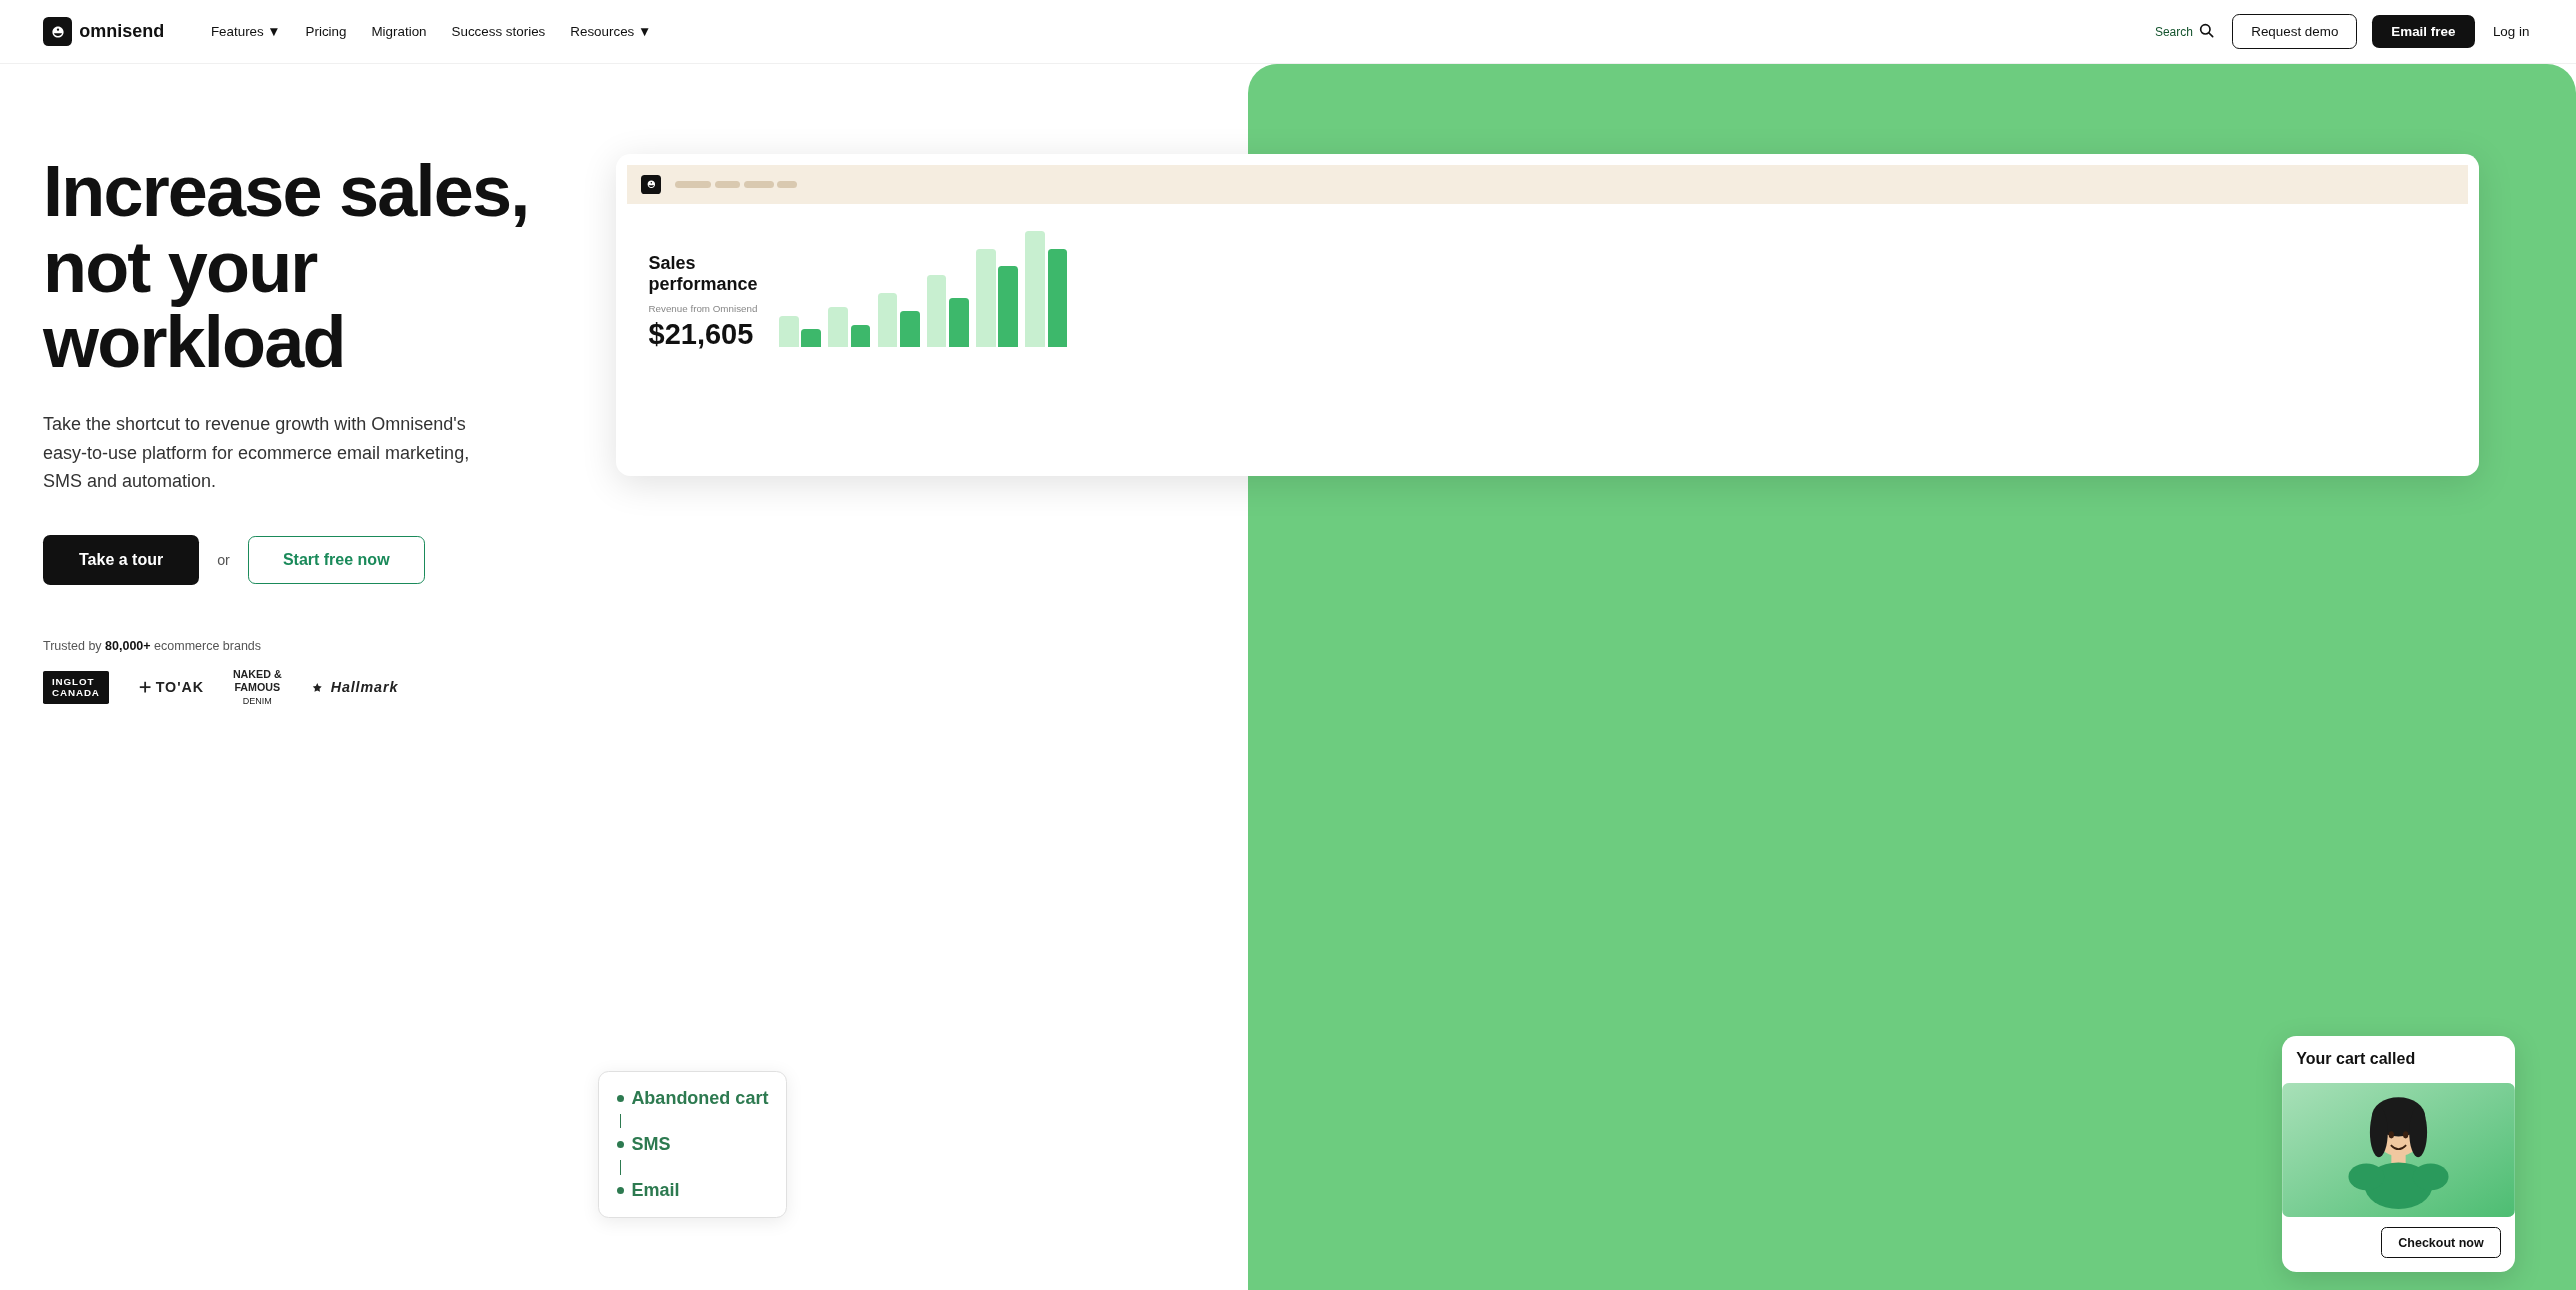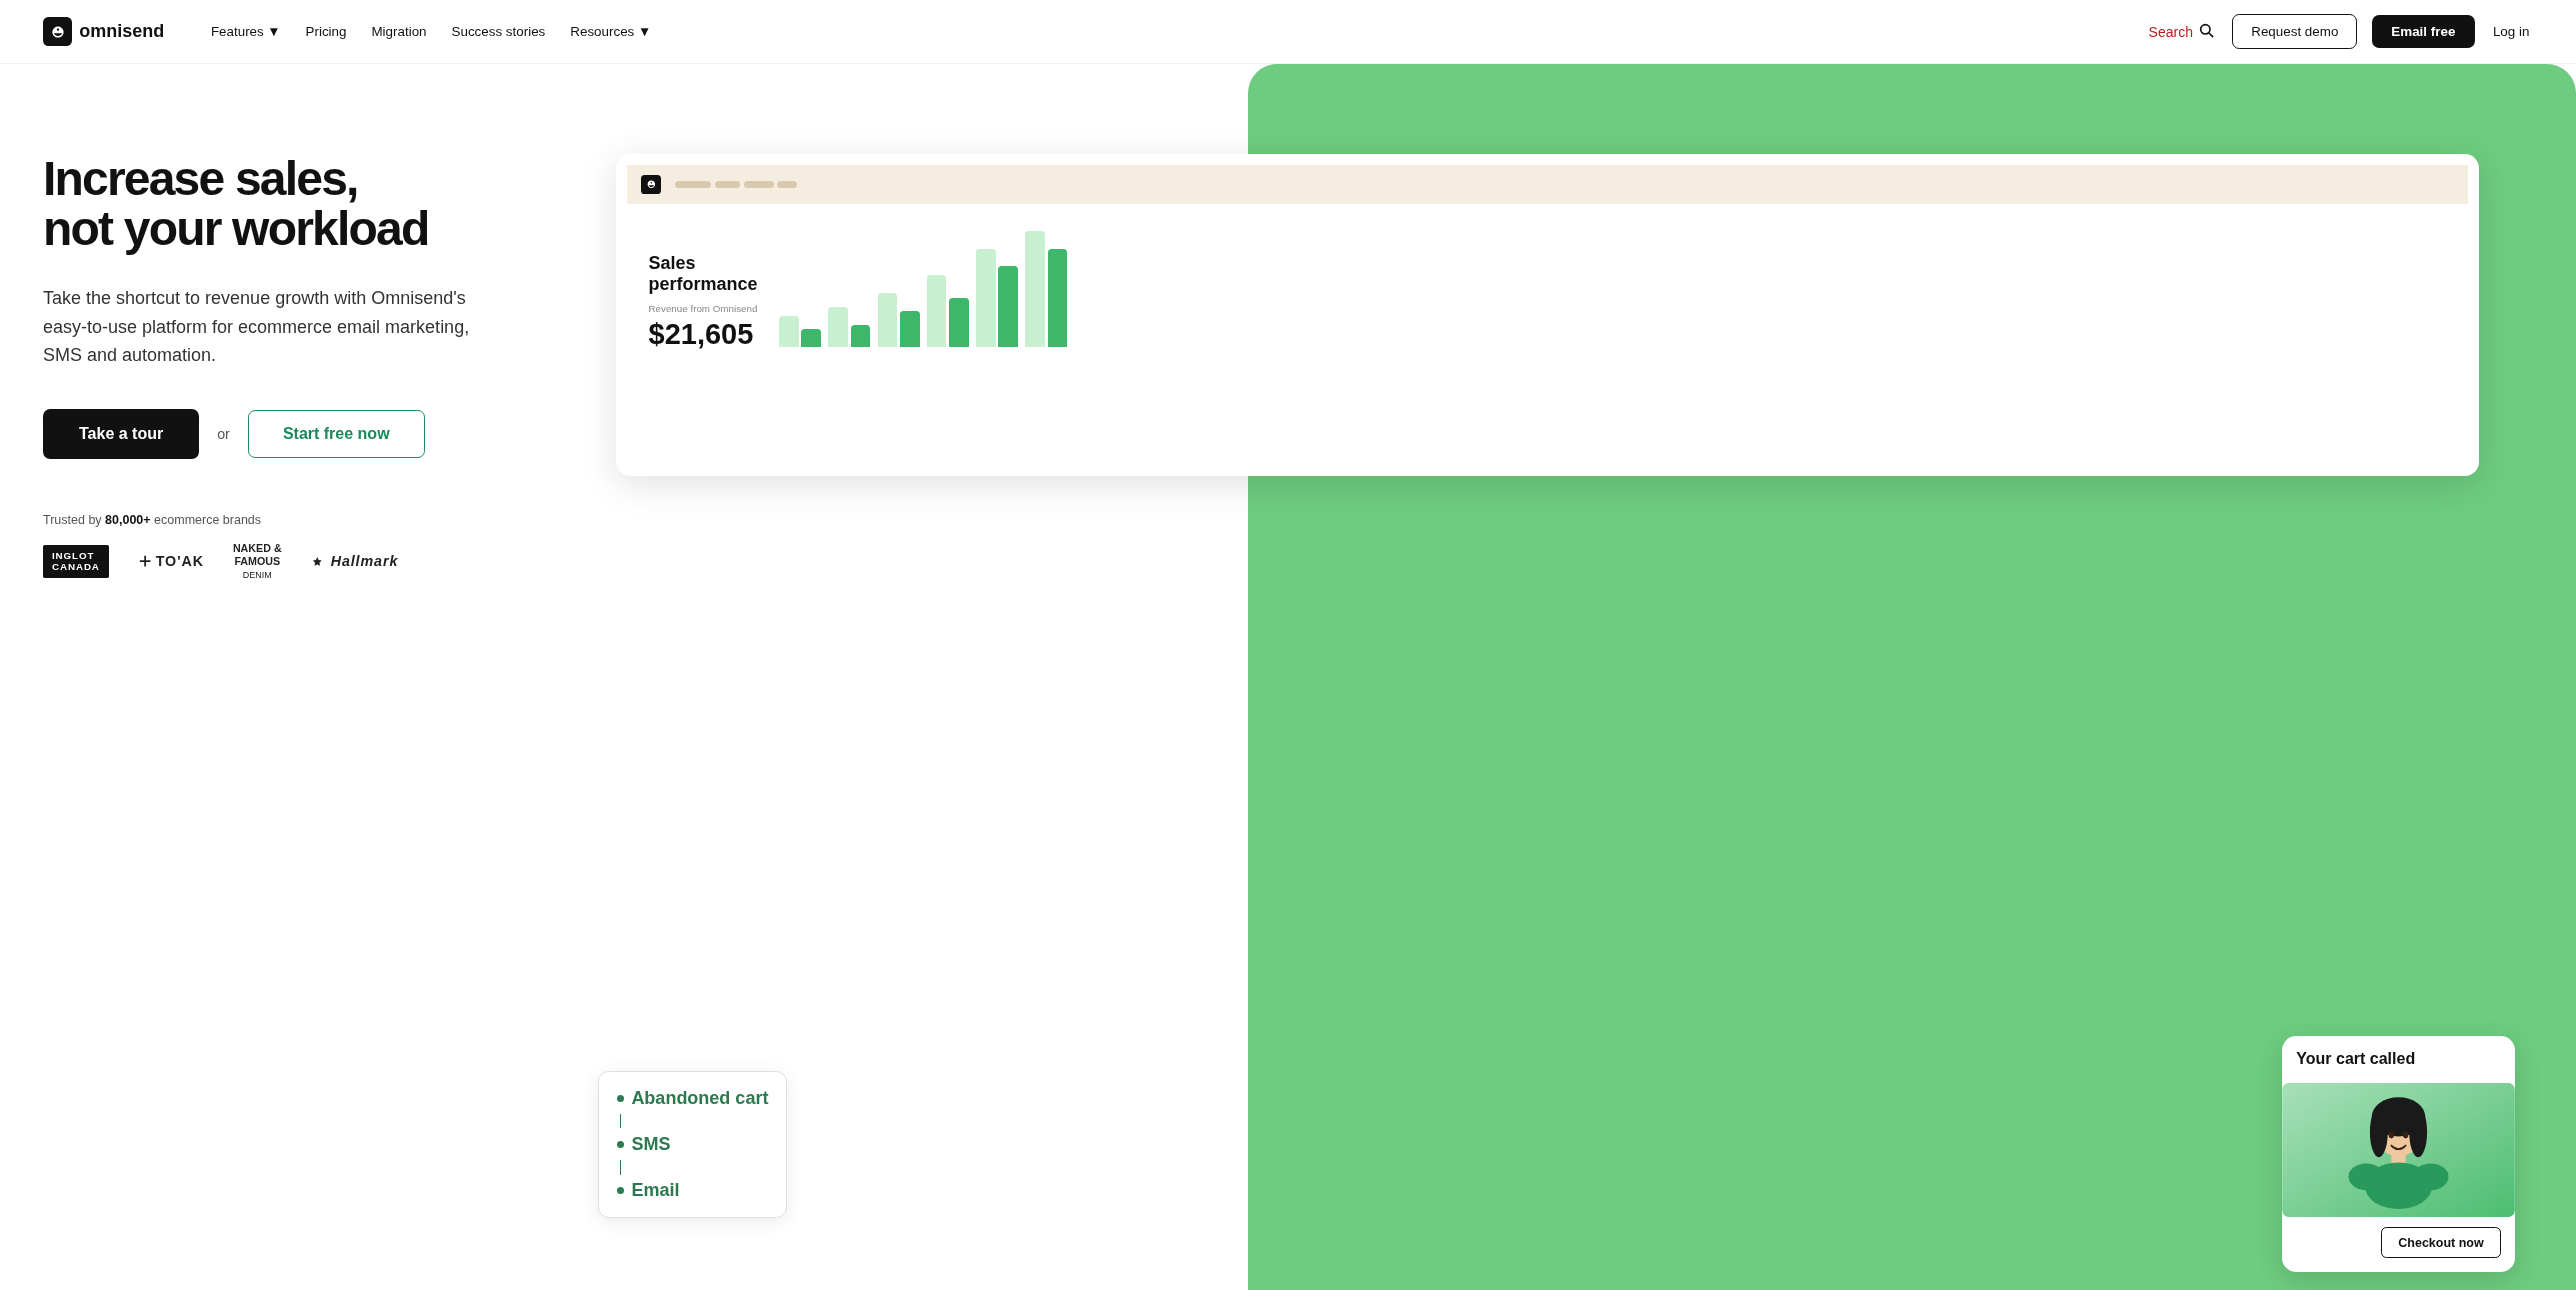--- a/index.html
+++ b/index.html
@@ -72,23 +72,23 @@
     }
     .nav-right {
       display: flex;
       align-items: center;
       gap: 14.3px;
     }
     .search-btn {
       display: flex;
       align-items: center;
       gap: 5.4px;
-      font-size: 14px;
+      font-size: 12px;
       font-weight: 500;
-      color: #b91c1c;
+      color: #14532d;
       cursor: pointer;
       background: none;
       border: none;
       padding: 7.2px 3.6px;
     }
     .btn-outline {
       padding: 9px 18px;
       border: 1.3px solid #111;
       border-radius: 7.2px;
       background: #fff;
@@ -129,21 +129,21 @@
       overflow: hidden;
       position: relative;
     }
     .hero-left {
       flex: 0 0 50%;
       max-width: 537px;
       padding-top: 36px;
       padding-bottom: 72px;
     }
     .hero-title {
-      font-size: 48px;
+      font-size: 72px;
       font-weight: 900;
       line-height: 1.05;
       letter-spacing: -1.8px;
       color: #111;
       margin-bottom: 29px;
     }
     .hero-subtitle {
       font-size: 18px;
       line-height: 1.6;
       color: #333;

